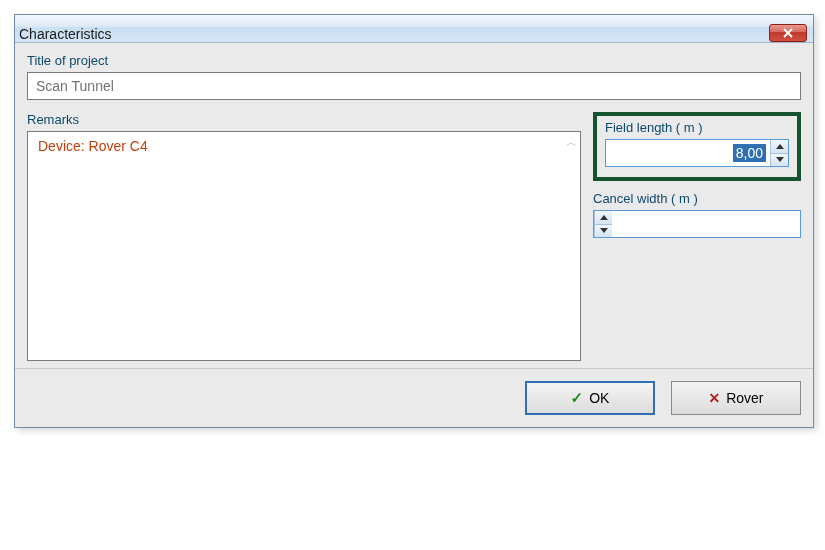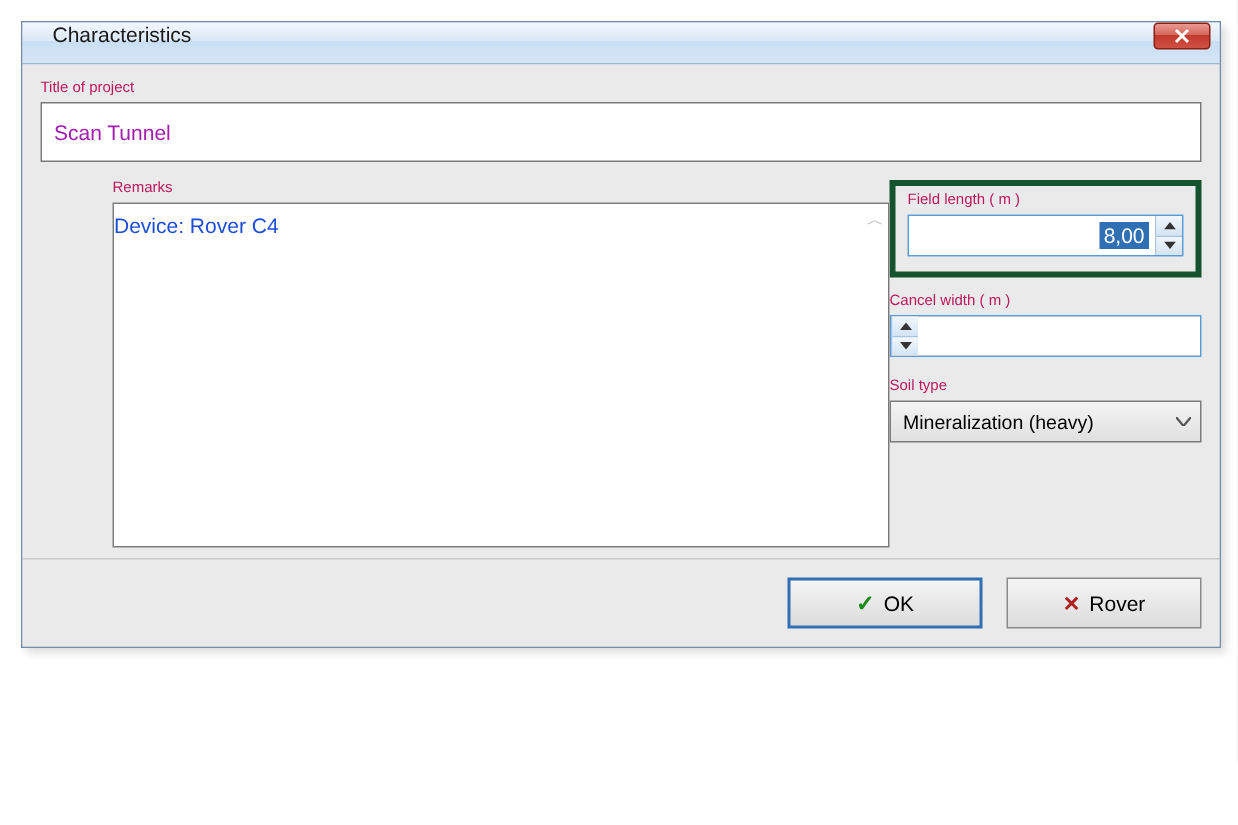--- a/index.html
+++ b/index.html
@@ -20,22 +20,22 @@
     width: 800px;
     border: 1px solid #6f8ca8;
     background: #eaeaea;
     box-shadow: 3px 3px 6px rgba(0,0,0,0.15);
   }
   .titlebar {
     height: 28px;
     background: linear-gradient(to bottom, #f2f7fd 0%, #dce8f6 45%, #cadff3 46%, #d4e5f6 100%);
     border-bottom: 1px solid #9db6d0;
     display: flex;
-    align-items: flex-start;
-    padding: 0 6px 0 20px;
+    align-items: flex-end;
+    padding: 0 6px 0 4px;
   }
   .titlebar-title {
     flex: 1;
     color: #1a1a1a;
     font-size: 14px;
   }
   .close-btn {
     width: 38px;
     height: 18px;
     background: linear-gradient(to bottom, #e99a93 0%, #d6675c 45%, #c1392c 46%, #cf5043 100%);
@@ -45,51 +45,51 @@
     align-items: center;
     justify-content: center;
     cursor: pointer;
   }
   .close-btn svg { display: block; }
   .dialog-body {
     padding: 10px 12px 4px 12px;
     background: #eaeaea;
   }
   .label {
-    color: #be185d;
-    font-size: 10px;
+    color: #0c4a6e;
+    font-size: 13px;
     margin-bottom: 4px;
     display: block;
   }
   .title-input {
     width: 100%;
-    height: 40px;
+    height: 28px;
     border: 1px solid #7a7a7a;
     background: #fff;
     padding: 4px 8px;
     font-family: inherit;
     font-size: 14px;
-    color: #a21caf;
+    color: #737373;
     margin-bottom: 12px;
   }
   .mid-row {
     display: flex;
-    margin-left: 48px;
+    gap: 12px;
   }
   .remarks-col { flex: 1; }
   .remarks-area {
     width: 100%;
     height: 230px;
     border: 1px solid #7a7a7a;
     background: #fff;
     resize: none;
-    padding: 6px 0;
-    font-family: inherit;
-    font-size: 14px;
-    color: #1d4ed8;
+    padding: 6px 10px;
+    font-family: inherit;
+    font-size: 14px;
+    color: #c2410c;
   }
   .remarks-wrap { position: relative; }
   .remarks-scroll-hint {
     position: absolute;
     right: 4px;
     top: 4px;
     font-size: 11px;
     color: #b0b0b0;
     pointer-events: none;
   }
@@ -269,29 +269,20 @@
               </button>
               <button class="spin-btn">
                 <svg width="8" height="5">
                     <path d="M0 0 L4 5 L8 0 Z" fill="#333"></path>
                   </svg>
               </button>
             </div>
           </div>
         </div>
 
-        <div class="field-group">
-          <span class="label">Soil type</span>
-          <div class="select-box">
-            <span class="select-val">Mineralization (heavy)</span>
-            <svg width="10" height="6">
-                <path d="M0 0 L5 6 L10 0" fill="none" stroke="#555" stroke-width="1.5"></path>
-              </svg>
-          </div>
-        </div>
 
       </div>
     </div>
   </div>
 
   <div class="button-row">
     <button class="btn primary">
       <span class="check-ico">✓</span>
       <span>OK</span>
     </button>

